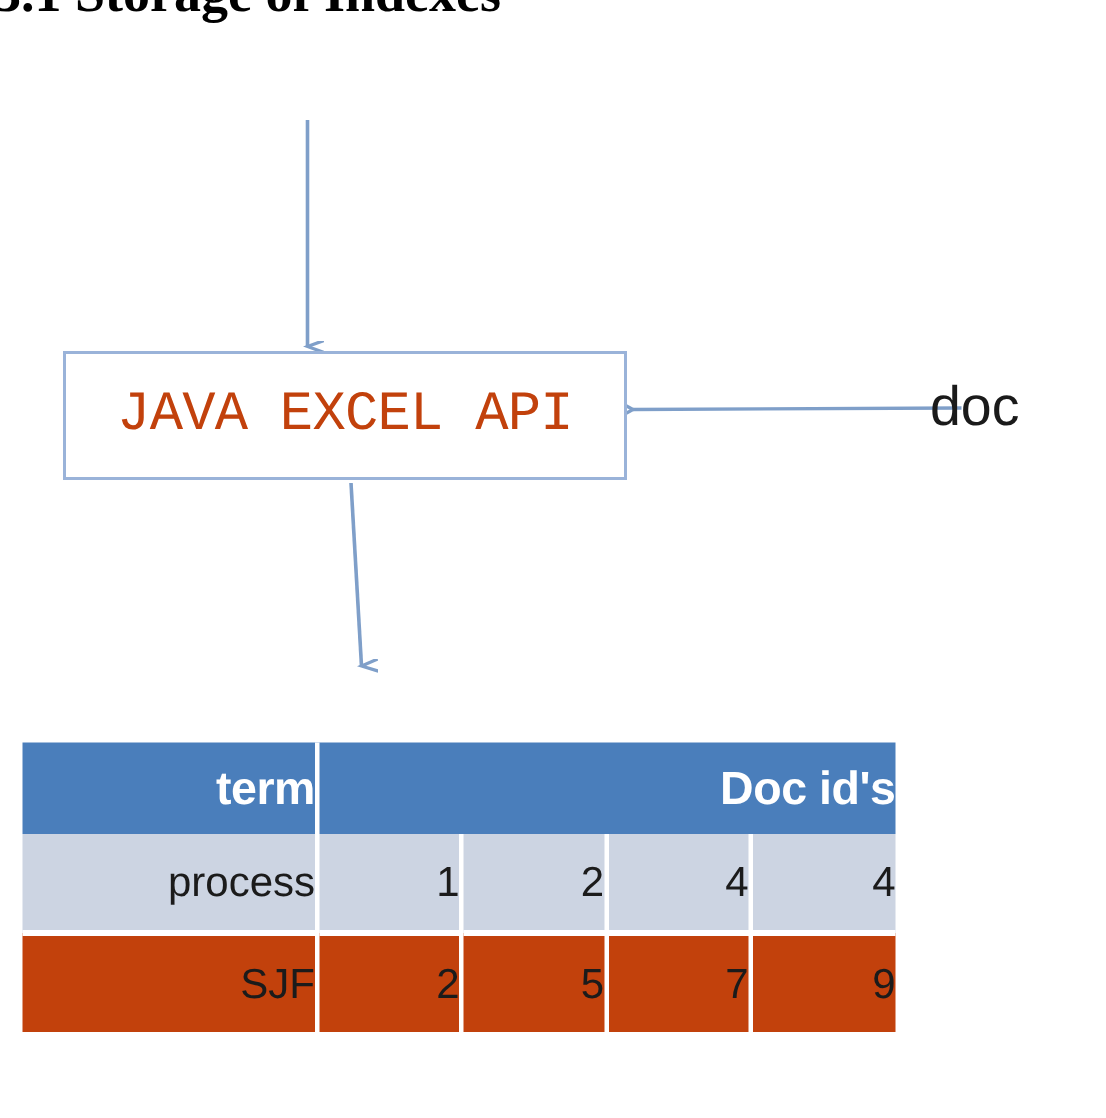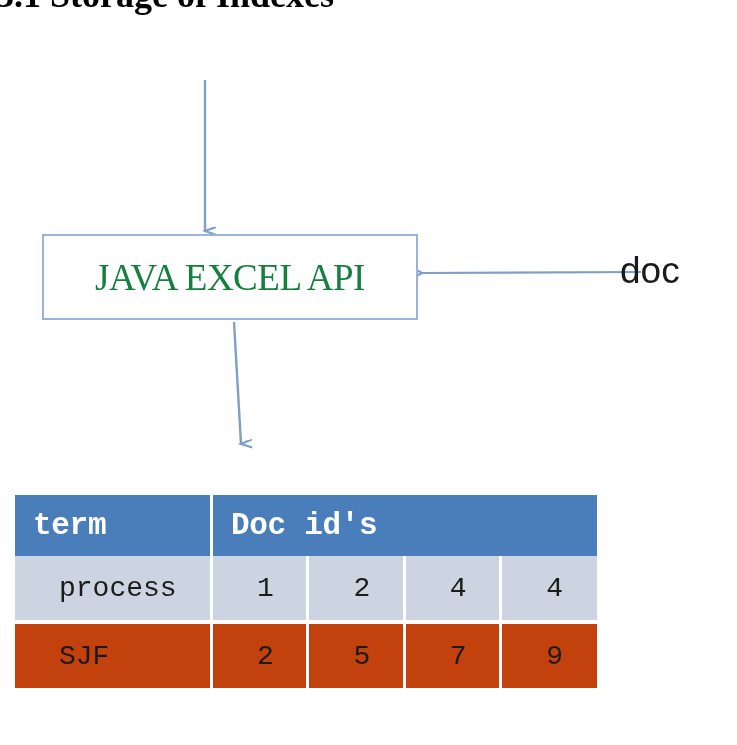--- a/index.html
+++ b/index.html
@@ -59,24 +59,24 @@
   }
   #process-box-label {
     position: absolute;
     left: 0;
     top: 0;
     width: 100%;
     height: 100%;
     display: flex;
     align-items: center;
     justify-content: center;
-    font-family: Liberation Serif, serif;
+    font-family: Liberation Mono, monospace;
     font-size: 37px;
     letter-spacing: -0.5px;
-    color: #15803d;
+    color: #c2410c;
     white-space: nowrap;
   }
 
   
   #source-label-clip {
     position: absolute;
     left: 620px;
     top: 243px;
     width: 91px;
     height: 56px;
@@ -98,23 +98,23 @@
     position: absolute;
     left: 15px;
     top: 495px;
     width: 582px;
     border-collapse: collapse;
     table-layout: fixed;
   }
   #index-table th,
   #index-table td {
     padding: 0 0 0 18px;
-    text-align: left;
+    text-align: right;
     vertical-align: middle;
-    font-family: Liberation Mono, monospace;
+    font-family: Liberation Sans, sans-serif;
     border-right: 3px solid #ffffff;
   }
   #index-table th:last-child,
   #index-table td:last-child {
     border-right: none;
     margin-top: 27px;
   }
   #index-table thead th {
     height: 61px;
     background: #4a7ebb;

